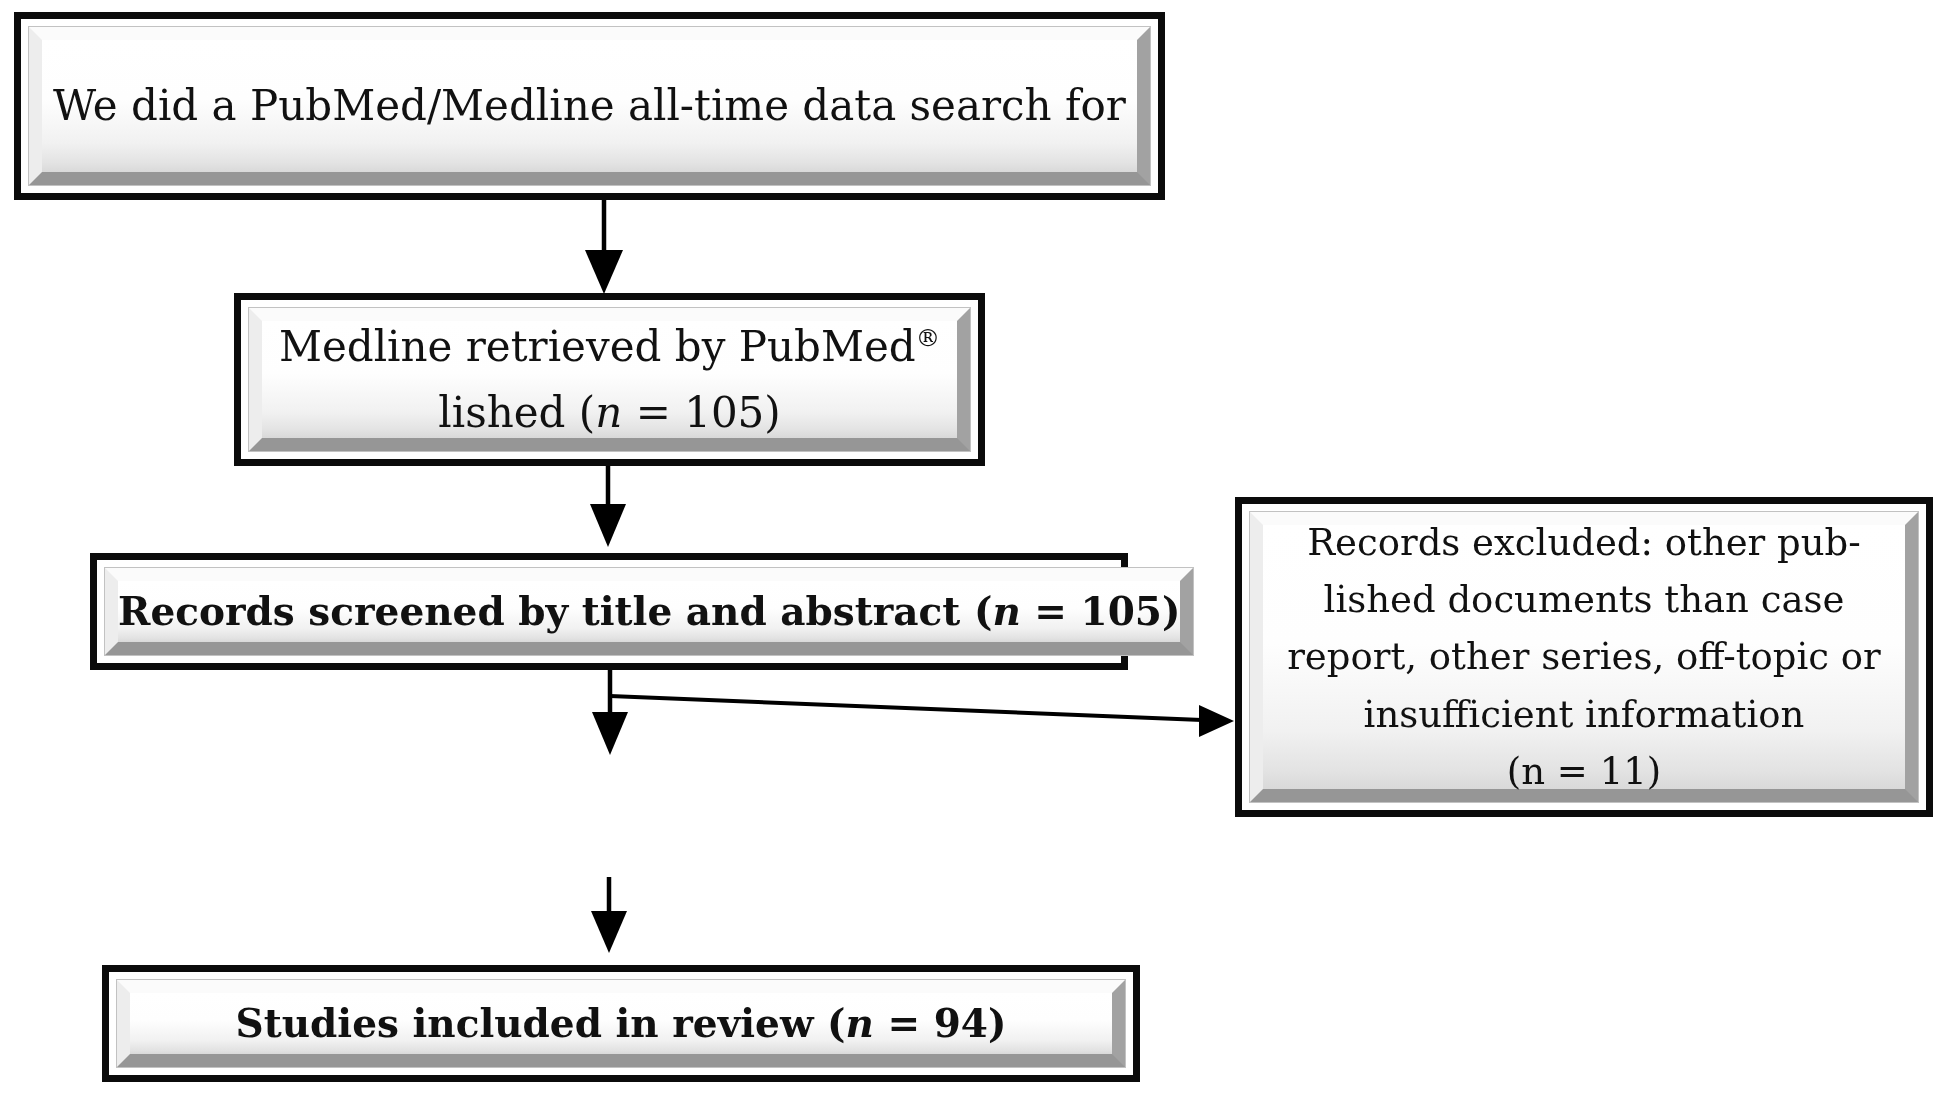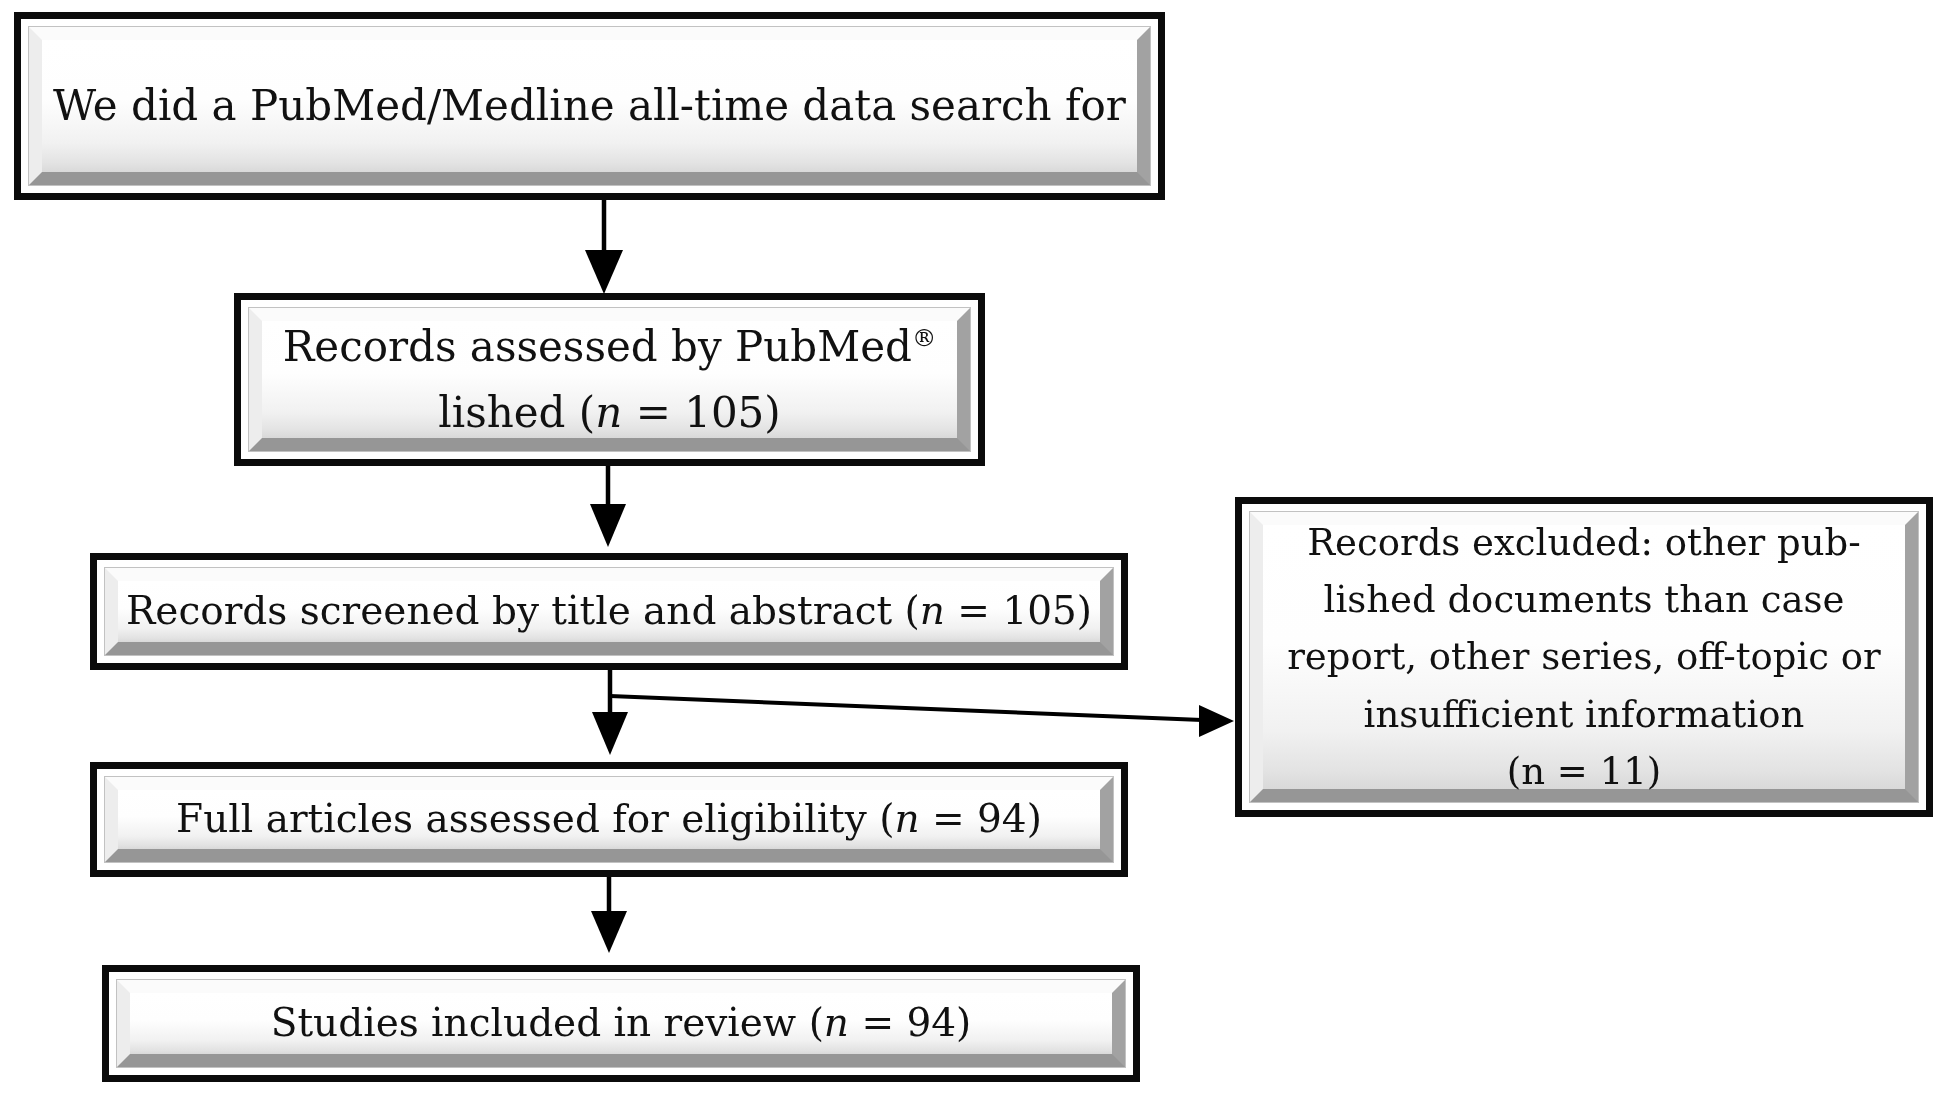--- a/index.html
+++ b/index.html
@@ -45,21 +45,21 @@
   }
   .it { font-style: italic; }
   .sup {
     font-size: 58%;
     vertical-align: super;
     line-height: 0;
   }
   
   .fs-a .btext { font-size: 42px; }
   .fs-b .btext { font-size: 42px; }
-  .fs-c .btext { font-size: 39px; }
+  .fs-c .btext { font-size: 39px; font-weight: bold; }
   .fs-d .btext { font-size: 37px; }
   #arrow-layer {
     position: absolute;
     left: 0; top: 0;
     width: 1944px;
     height: 1096px;
     pointer-events: none;
   }
 </style>
 </head>
@@ -71,41 +71,34 @@
     <div class="bevel">
       <div class="btext">
           <div class="tline"><span>We did a PubMed/Medline all-time data search for</span></div>
         </div>
     </div>
   </div>
 
   <div class="fbox fs-b" style="left:234px; top:293px; width:751px; height:173px;">
     <div class="bevel">
       <div class="btext">
-          <div class="tline"><span>Records assessed by PubMed</span><span class="sup">®</span></div>
+          <div class="tline"><span>Medline retrieved by PubMed</span><span class="sup">®</span></div>
           <div class="tline"><span>lished (</span><span class="it">n</span><span> = 105)</span></div>
         </div>
     </div>
   </div>
 
   <div class="fbox fs-c" style="left:90px; top:553px; width:1038px; height:117px;">
     <div class="bevel">
       <div class="btext">
           <div class="tline"><span>Records screened by title and abstract (</span><span class="it">n</span><span> = 105)</span></div>
         </div>
     </div>
   </div>
 
-  <div class="fbox fs-c" style="left:90px; top:762px; width:1038px; height:115px;">
-    <div class="bevel">
-      <div class="btext">
-          <div class="tline"><span>Full articles assessed for eligibility (</span><span class="it">n</span><span> = 94)</span></div>
-        </div>
-    </div>
-  </div>
 
   <div class="fbox fs-c" style="left:90px; top:965px; width:1038px; height:117px;margin-left:12px;">
     <div class="bevel">
       <div class="btext">
           <div class="tline"><span>Studies included in review (</span><span class="it">n</span><span> = 94)</span></div>
         </div>
     </div>
   </div>
 
   <div class="fbox fs-d" style="left:1235px; top:497px; width:698px; height:320px;">

